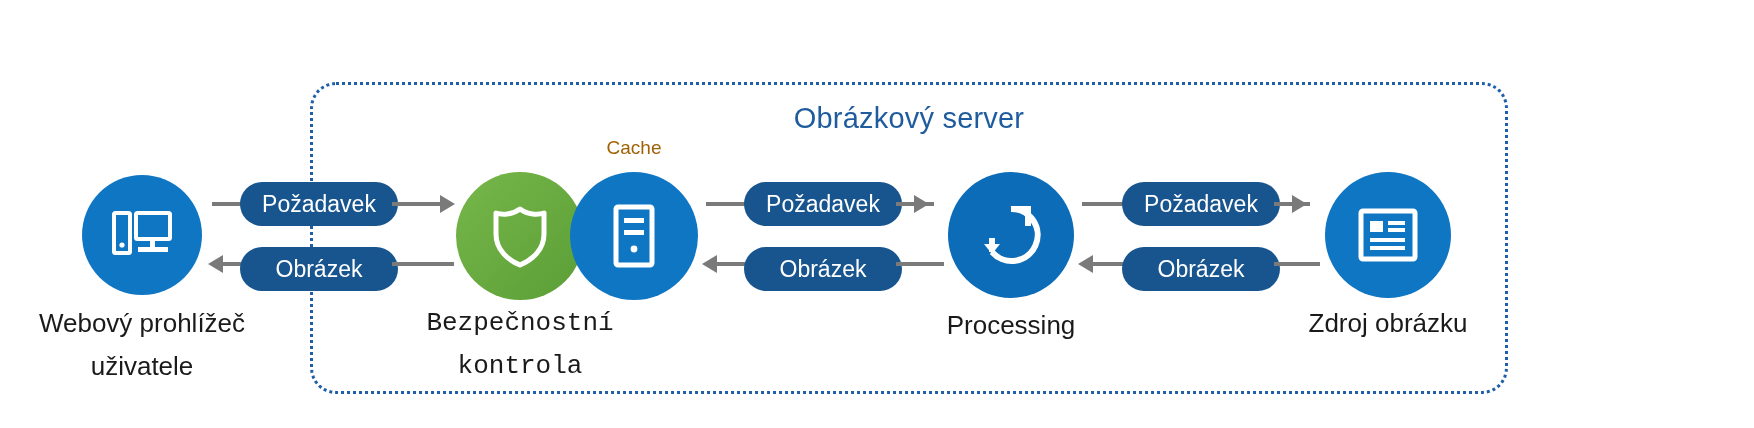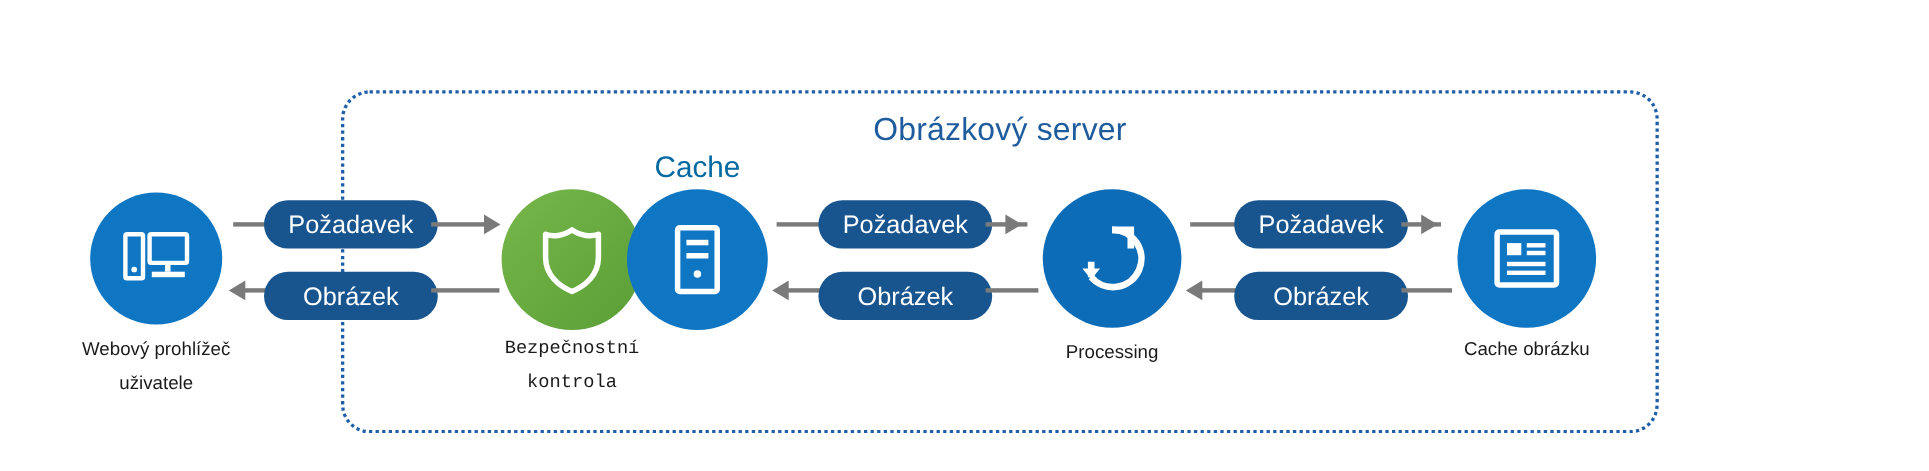--- a/index.html
+++ b/index.html
@@ -39,29 +39,29 @@
     display:flex;align-items:center;justify-content:center;
   }
   .c-blue{background:#0f76c4;}
   .c-blue-d{background:#0c6cb8;}
   .c-green{background:linear-gradient(135deg,#77b74a 0%,#5a9e36 100%);}
 
   .node-label{
     position:absolute;
     text-align:center;
     color:#1a1a1a;
-    font-size:17px;
-    line-height:31px;
+    font-size:26px;
+    line-height:43px;
     white-space:pre-line;
   }
   .cache-label{
     position:absolute;
     text-align:center;
-    color:#0369a1;
-    font-size:27px;
+    color:#a16207;
+    font-size:19px;
     white-space:nowrap;
   }
 
   
   .line{
     position:absolute;
     height:4px;background:#7a7a7a;
   }
   .arrow-head{
     position:absolute;
@@ -196,16 +196,16 @@
         <svg width="62" height="56" viewBox="0 0 62 56">
           <rect x="4" y="4" width="54" height="48" rx="2" fill="none" stroke="#ffffff" stroke-width="5"></rect>
           <rect x="13" y="14" width="13" height="11" fill="#ffffff"></rect>
           <rect x="31" y="14" width="17" height="4" fill="#ffffff"></rect>
           <rect x="31" y="21" width="17" height="4" fill="#ffffff"></rect>
           <rect x="13" y="31" width="35" height="4" fill="#ffffff"></rect>
           <rect x="13" y="39" width="35" height="4" fill="#ffffff"></rect>
         </svg>
       </span>
     </div>
-    <div class="node-label" style="left:1268px;top:258px;width:240px;">Cache obrázku</div>
+    <div class="node-label" style="left:1268px;top:258px;width:240px;">Zdroj obrázku</div>
   </div>
 
 </div>
 
 </body></html>

